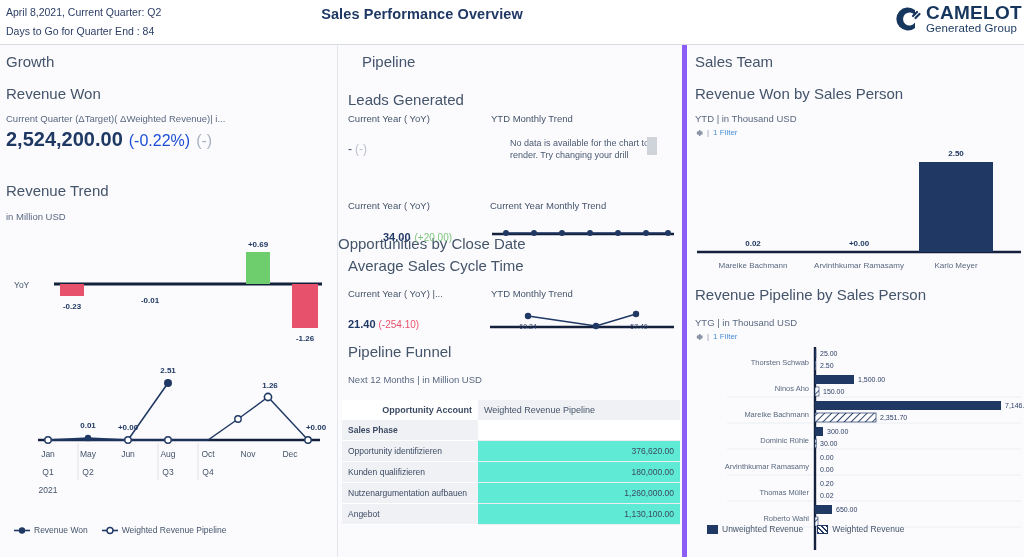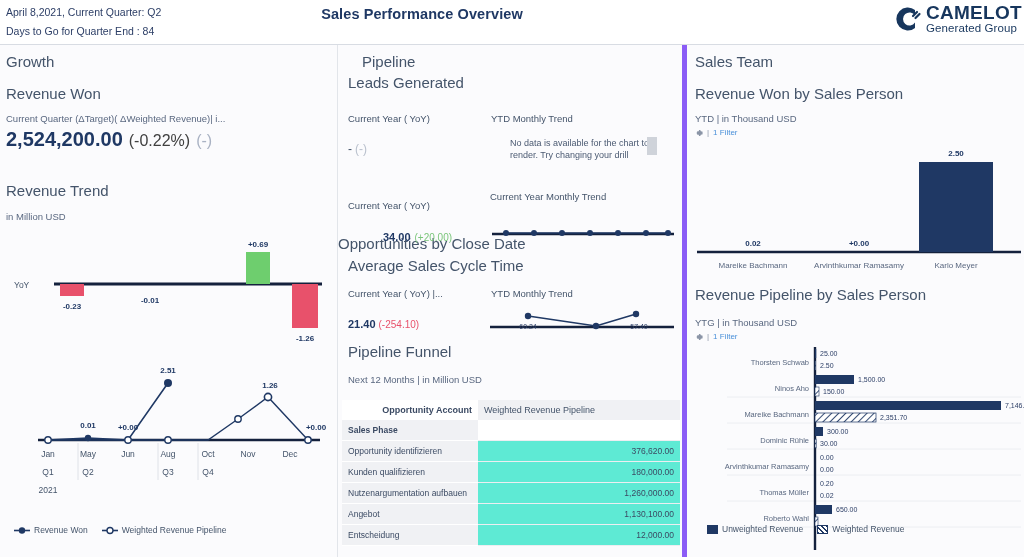--- a/index.html
+++ b/index.html
@@ -36,21 +36,21 @@
   .col { position: absolute; top: 45px; height: 512px; background: #fbfbfd; }
   .col-left   { left: 0;   width: 280px; }
   .col-mid    { left: 337px; width: 344px; border-left: 1px solid #e2e5ea; }
   .col-right  { left: 682px; width: 280px; border-left: 5px solid #8b5cf6; }
 
   .sec-title { font-size: 15px; color: #44546a; font-weight: 400; }
   .card-title { font-size: 15px; color: #44546a; font-weight: 400; }
   .sub-label { font-size: 9.5px; color: #5a6880; }
   .kpi-row { display: flex; align-items: baseline; white-space: nowrap; }
   .kpi-main { font-size: 20px; font-weight: bold; color: #1f3864; }
-  .kpi-neg { font-size: 16px; color: #404040; margin-left: 6px; }
+  .kpi-neg { font-size: 16px; color: #1d4ed8; margin-left: 6px; }
   .kpi-mut { font-size: 16px; color: #a9b2c3; margin-left: 6px; }
   .kpi-pos { font-size: 10px; color: #7ac57a; margin-left: 4px; }
   .kpi-small { font-size: 11px; font-weight: bold; color: #1f3864; }
   .kpi-small-neg { font-size: 10px; color: #e8516b; margin-left: 3px; }
   .kpi-dash { font-size: 12px; color: #44546a; }
   .kpi-dash-mut { font-size: 12px; color: #b9c0cd; margin-left: 3px; }
   .nodata { font-size: 9px; color: #4b5a72; line-height: 12px; width: 165px; }
   .mini-head { font-size: 9.5px; color: #44546a; }
   .filter-row { display: flex; align-items: center; gap: 4px; font-size: 8px; color: #8a94a6; margin-top: 1px; }
   .filter-link { color: #4a90d9; font-size: 8px; }
@@ -206,21 +206,21 @@
           </svg>
         <span>Weighted Revenue Pipeline</span>
       </div>
     </div>
   </div>
 
   <div class="col col-mid">
 
     <div style="position:absolute;left:24px;top:8px;" class="sec-title">Pipeline</div>
 
-    <div style="position:absolute;left:10px;top:29px;" class="card-title">Leads Generated</div>
+    <div style="position:absolute;left:10px;top:46px;" class="card-title">Leads Generated</div>
     <div style="position:absolute;left:10px;top:68px;" class="mini-head">Current Year ( YoY)</div>
     <div style="position:absolute;left:153px;top:68px;" class="mini-head">YTD Monthly Trend</div>
     <div style="position:absolute;left:10px;top:94px;">
       <span class="kpi-dash">-</span><span class="kpi-dash-mut">(-)</span>
     </div>
     <div style="position:absolute;left:172px;top:92px;" class="nodata">No data is available for the chart to render. Try changing your drill</div>
     <div style="position:absolute;left:309px;top:92px;width:10px;height:18px;background:#cfd3da;"></div>
 
     <div style="position:absolute;left:0;top:150px;margin-top:40px;" class="card-title">Opportunities by Close Date</div>
     <div style="position:absolute;left:10px;top:155px;"></div>
@@ -234,21 +234,21 @@
     <div style="position:absolute;left:10px;top:157px;"></div>
     <div style="position:absolute;left:10px;top:157px;"></div>
     <div style="position:absolute;left:10px;top:156px;"></div>
     <div style="position:absolute;left:10px;top:155px;"></div>
     <div style="position:absolute;left:10px;top:157px;"></div>
     <div style="position:absolute;left:10px;top:156px;"></div>
     <div style="position:absolute;left:10px;top:156px;"></div>
     <div style="position:absolute;left:10px;top:156px;"></div>
     <div style="position:absolute;left:10px;top:156px;"></div>
     <div style="position:absolute;left:10px;top:155px;" class="mini-head">Current Year ( YoY)</div>
-    <div style="position:absolute;left:152px;top:146px;" class="mini-head">Current Year Monthly Trend</div>
+    <div style="position:absolute;left:152px;top:155px;" class="mini-head">Current Year Monthly Trend</div>
     <div style="position:absolute;left:10px;top:182px;margin-left:35px;">
       <span class="kpi-small">34.00</span><span class="kpi-pos">(+20.00)</span>
     </div>
     <div style="position:absolute;left:150px;top:175px;">
       <svg width="190" height="26" viewBox="0 0 190 26">
         <line x1="4" y1="14" x2="186" y2="14" stroke="#14213d" stroke-width="2.4"></line>
         <polyline points="18,13 46,13 74,13 102,13 130,13 158,13 180,13" fill="none" stroke="#1f3864" stroke-width="1.4"></polyline>
         <circle cx="18" cy="13" r="3" fill="#1f3864"></circle>
         <circle cx="46" cy="13" r="3" fill="#1f3864"></circle>
         <circle cx="74" cy="13" r="3" fill="#1f3864"></circle>
@@ -302,24 +302,20 @@
             <td class="c2">180,000.00</td>
           </tr>
           <tr>
             <td class="c1">Nutzenargumentation aufbauen</td>
             <td class="c2">1,260,000.00</td>
           </tr>
           <tr>
             <td class="c1">Angebot</td>
             <td class="c2">1,130,100.00</td>
           </tr>
-          <tr>
-            <td class="c1">Entscheidung</td>
-            <td class="c2">12,000.00</td>
-          </tr>
         </tbody>
       </table>
     </div>
   </div>
 
   <div class="col col-right">
 
     <div style="position:absolute;left:8px;top:8px;" class="sec-title">Sales Team</div>
 
     <div style="position:absolute;left:8px;top:40px;" class="card-title">Revenue Won by Sales Person</div>

